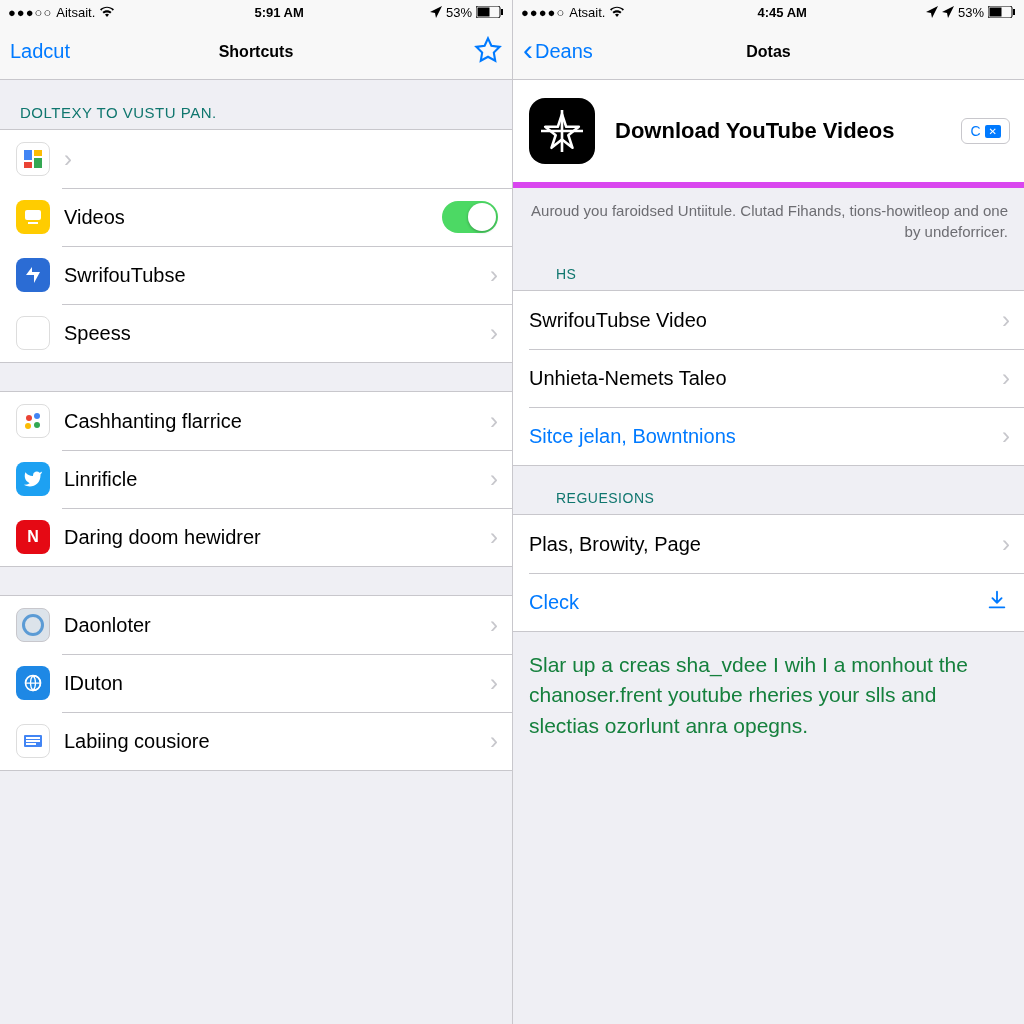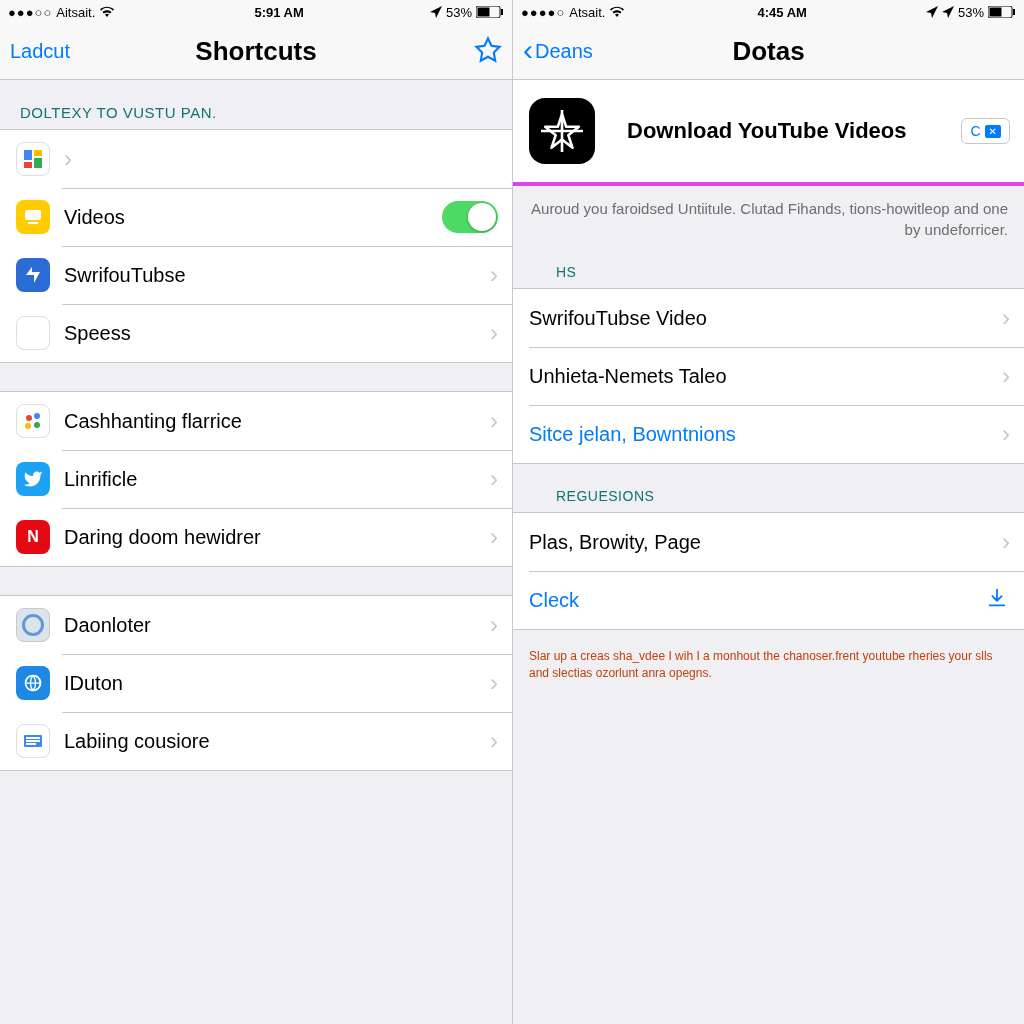--- a/index.html
+++ b/index.html
@@ -46,21 +46,21 @@
   display: flex;
   align-items: center;
   gap: 2px;
   min-width: 80px;
 }
 .nav-back .chev { font-size: 30px; line-height: 1; font-weight: 300; margin-top:-4px;}
 .nav-title {
   position: absolute;
   left: 50%;
   transform: translateX(-50%);
-  font-size: 26px;
+  font-size: 16px;
   font-weight: 700;
   color: #000;
 }
 .nav-right {
   margin-left: auto;
   color: #007aff;
 }
 .star-icon svg { width: 28px; height: 28px; }
 
 
@@ -108,43 +108,43 @@
 .row .toggle::after {
   content: ""; position: absolute; right: 2px; top: 2px;
   width: 28px; height: 28px; border-radius: 50%; background: #fff;
   box-shadow: 0 1px 3px rgba(0,0,0,.3);
 }
 .spacer { height: 28px; }
 
 
 .detail-head {
   background: #fff;
-  border-bottom: 4px solid #d946ef;
+  border-bottom: 6px solid #d946ef;
   display: flex;
   align-items: center;
   padding: 18px 14px 18px 16px;
-  gap: 32px;
+  gap: 20px;
   justify-content: center;
 }
 .detail-icon {
   width: 66px; height: 66px; border-radius: 16px; background: #000;
   display: flex; align-items: center; justify-content: center; flex-shrink: 0;
 }
 .detail-icon svg { width: 42px; height: 42px; }
 .detail-title { font-size: 22px; font-weight: 700; color: #000; line-height: 1.25; flex: 1; }
 .pill {
   border: 1px solid #c8c7cc; border-radius: 6px; padding: 4px 8px;
   font-size: 14px; color: #007aff; display: flex; align-items: center; gap: 4px;
 }
 .pill .x { background:#007aff; color:#fff; font-size:10px; padding:1px 4px; border-radius:2px; }
 
 .desc {
   font-size: 15px; color: #6d6d72; padding: 12px 16px 0 16px; line-height: 1.4; text-align: right;
 }
-.footer-note { font-size: 12px; color: #c2410c; padding: 18px 16px; line-height: 1.45; }
+.footer-note { font-size: 21px; color: #15803d; padding: 18px 16px; line-height: 1.45; }
 
 .dl-icon { color:#007aff; margin-right:16px; }
 
 
 .ic1 { background: linear-gradient(#fff,#fff); border:1px solid #ddd; }
 .ic2 { background: #ffcc00; }
 .ic3 { background: #2b6cd4; }
 .ic4 { background: #fff; border:1px solid #ddd; color:#e50914; font-style:italic; }
 .ic5 { background: #fff; border:1px solid #ddd; }
 .ic6 { background: #1da1f2; }

